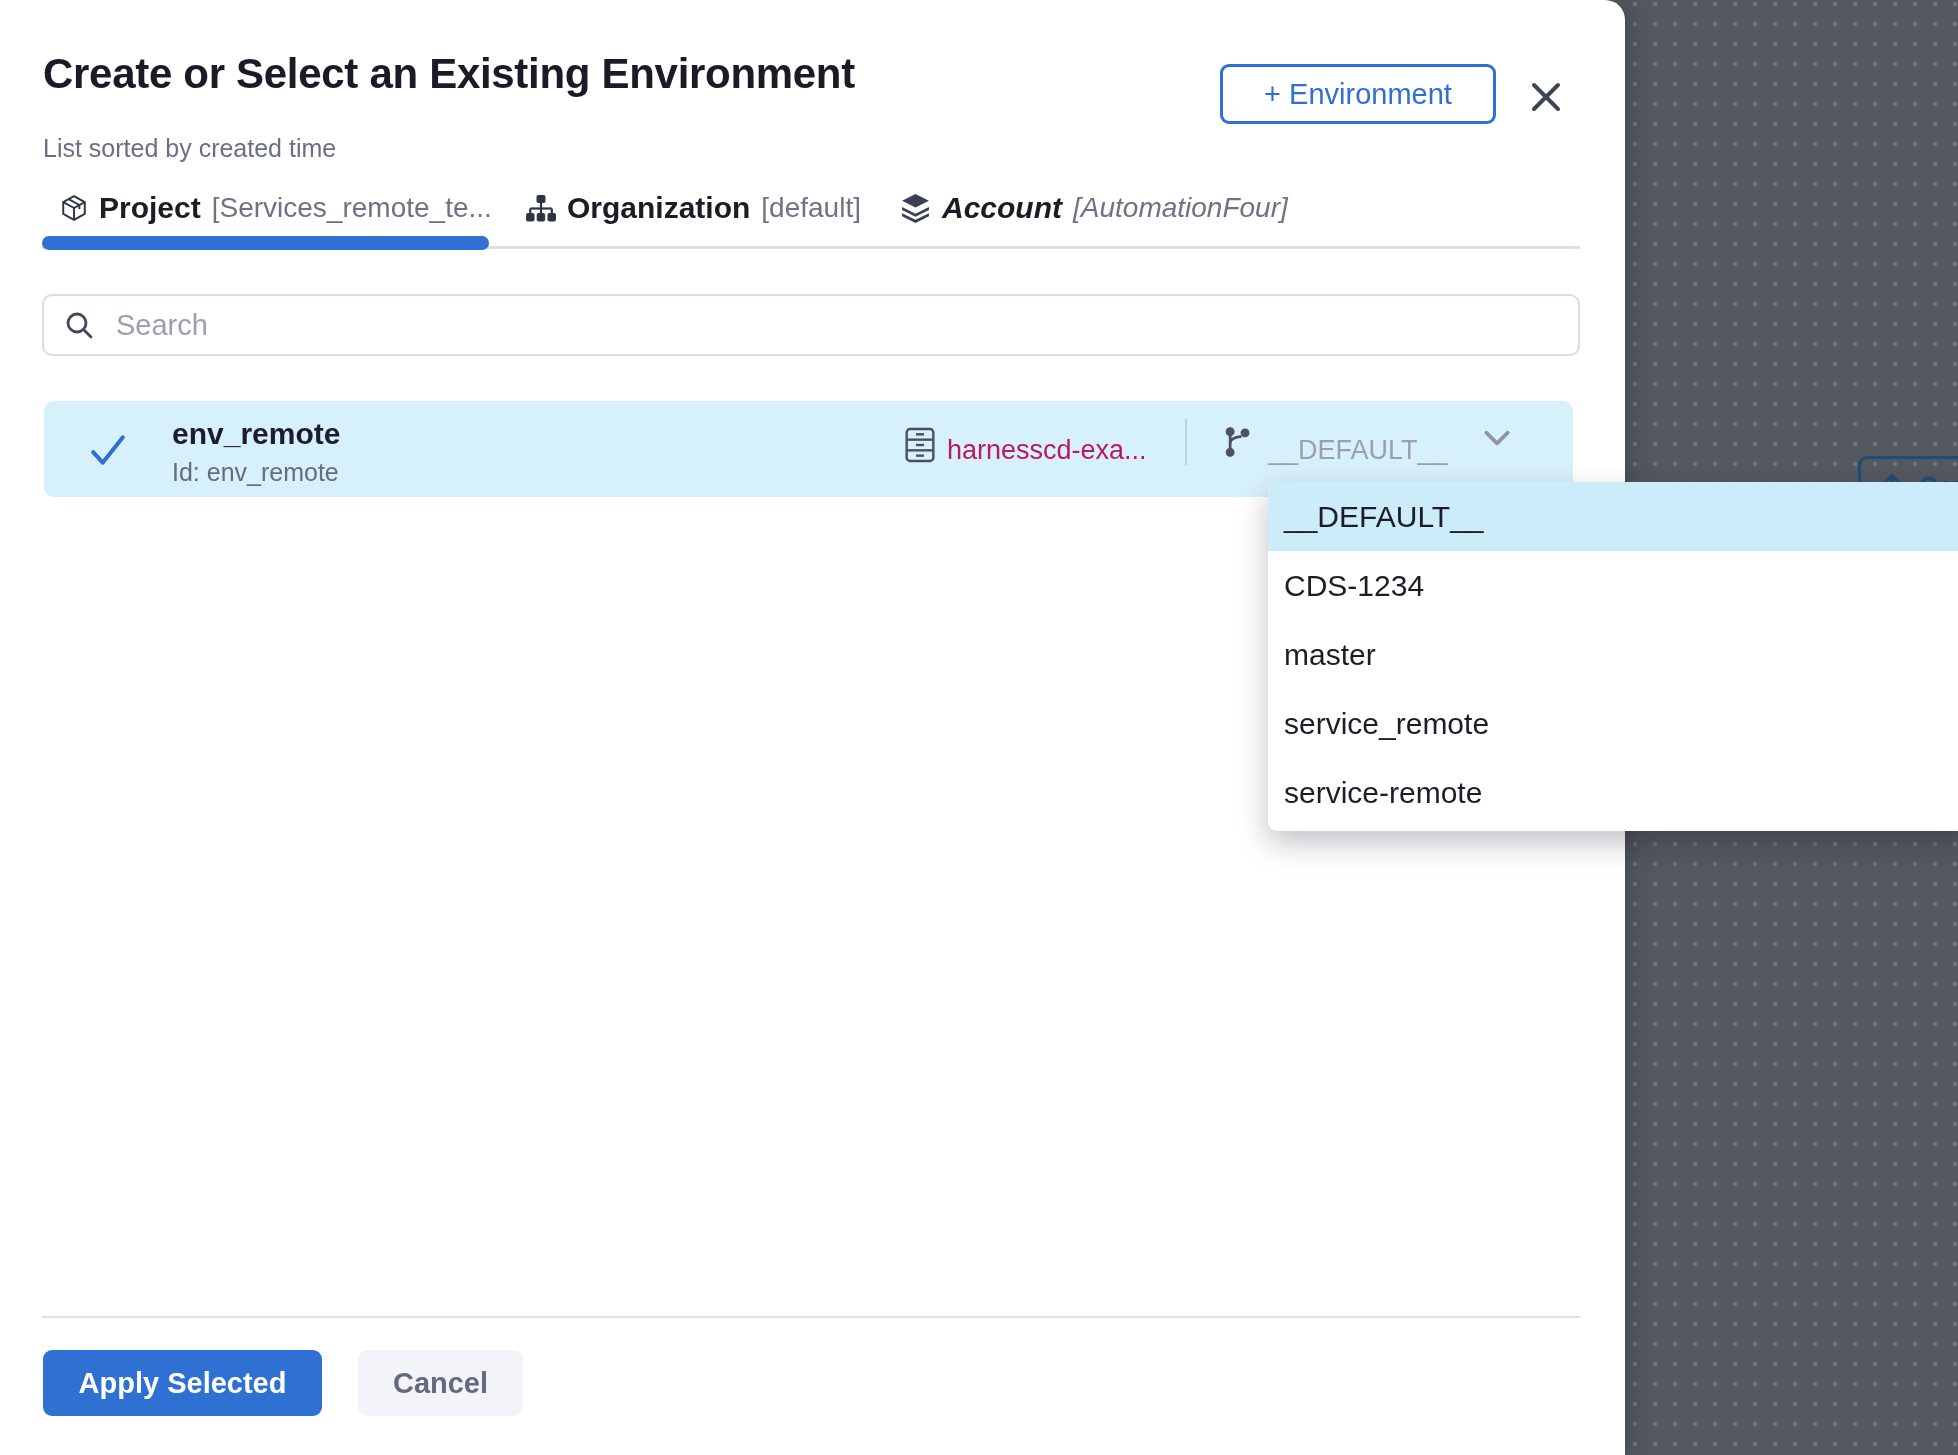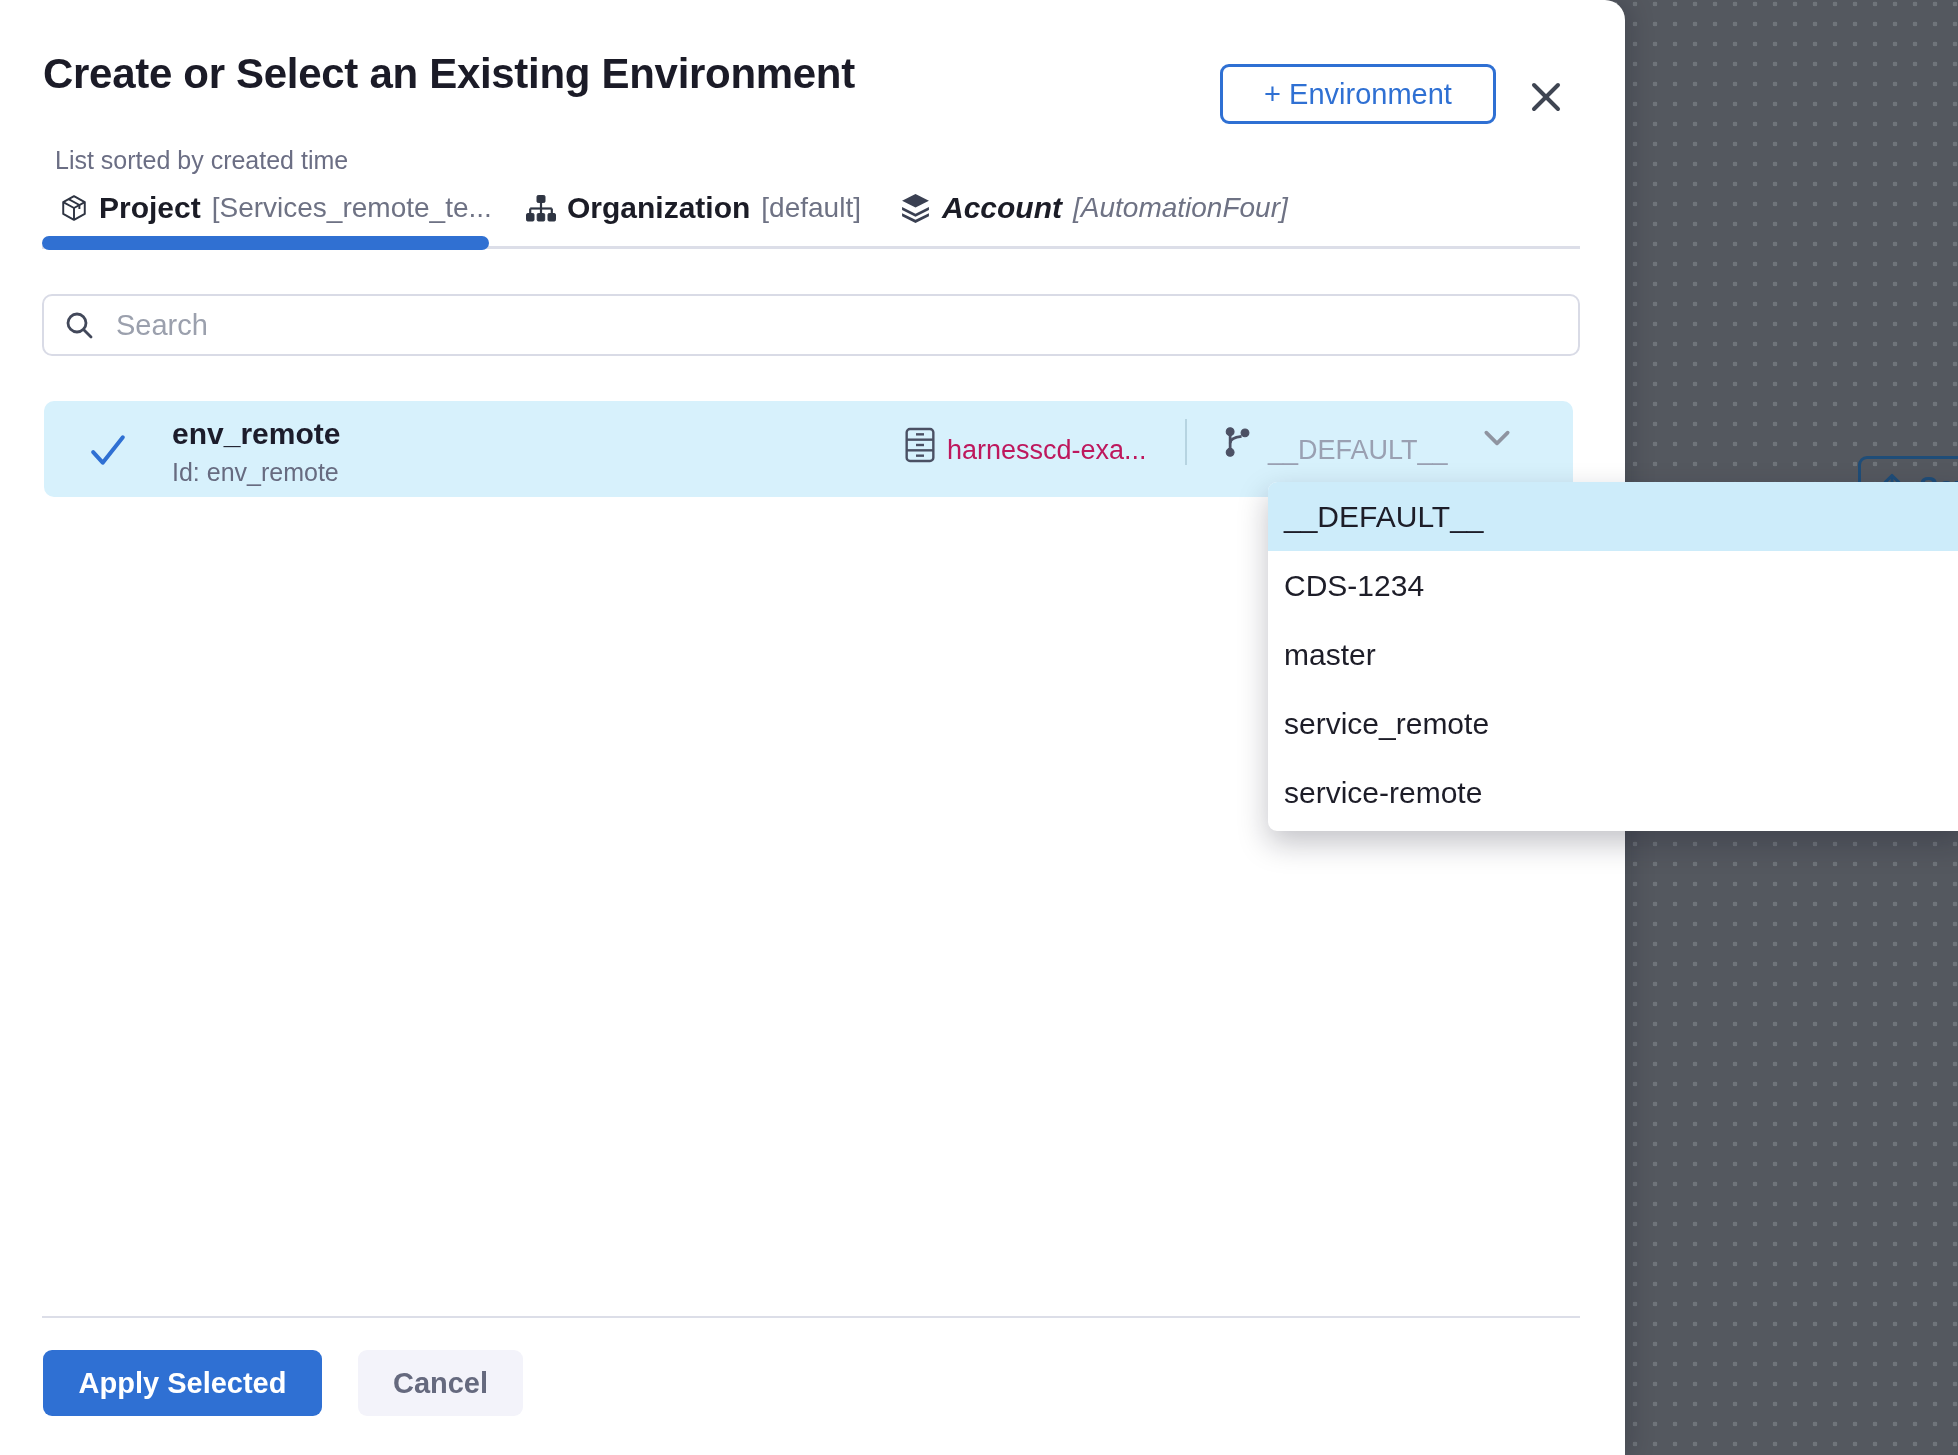--- a/index.html
+++ b/index.html
@@ -27,21 +27,21 @@
   .modal{
     position:absolute;left:0;top:0;width:1625px;height:1455px;
     background:#ffffff;border-top-right-radius:20px;
     box-shadow:6px 0 24px rgba(10,10,25,.18);
   }
   .title{
     position:absolute;left:43px;top:50px;margin:0;
     font-size:42px;font-weight:700;color:#1b1b27;letter-spacing:-.3px;
   }
   .subtitle{
-    position:absolute;left:43px;top:134px;margin:12px;
+    position:absolute;left:43px;top:134px;margin:0;
     font-size:25px;color:#6b6e84;
   }
   .new-env-btn{
     position:absolute;left:1220px;top:64px;width:276px;height:60px;
     background:#ffffff;border:3px solid #2f70d3;border-radius:9px;
     color:#2f70d3;font-size:29px;font-weight:400;font-family:inherit;cursor:pointer;
   }
   .close-btn{
     position:absolute;left:1522px;top:74px;width:48px;height:48px;
     background:transparent;border:none;padding:0;cursor:pointer;

